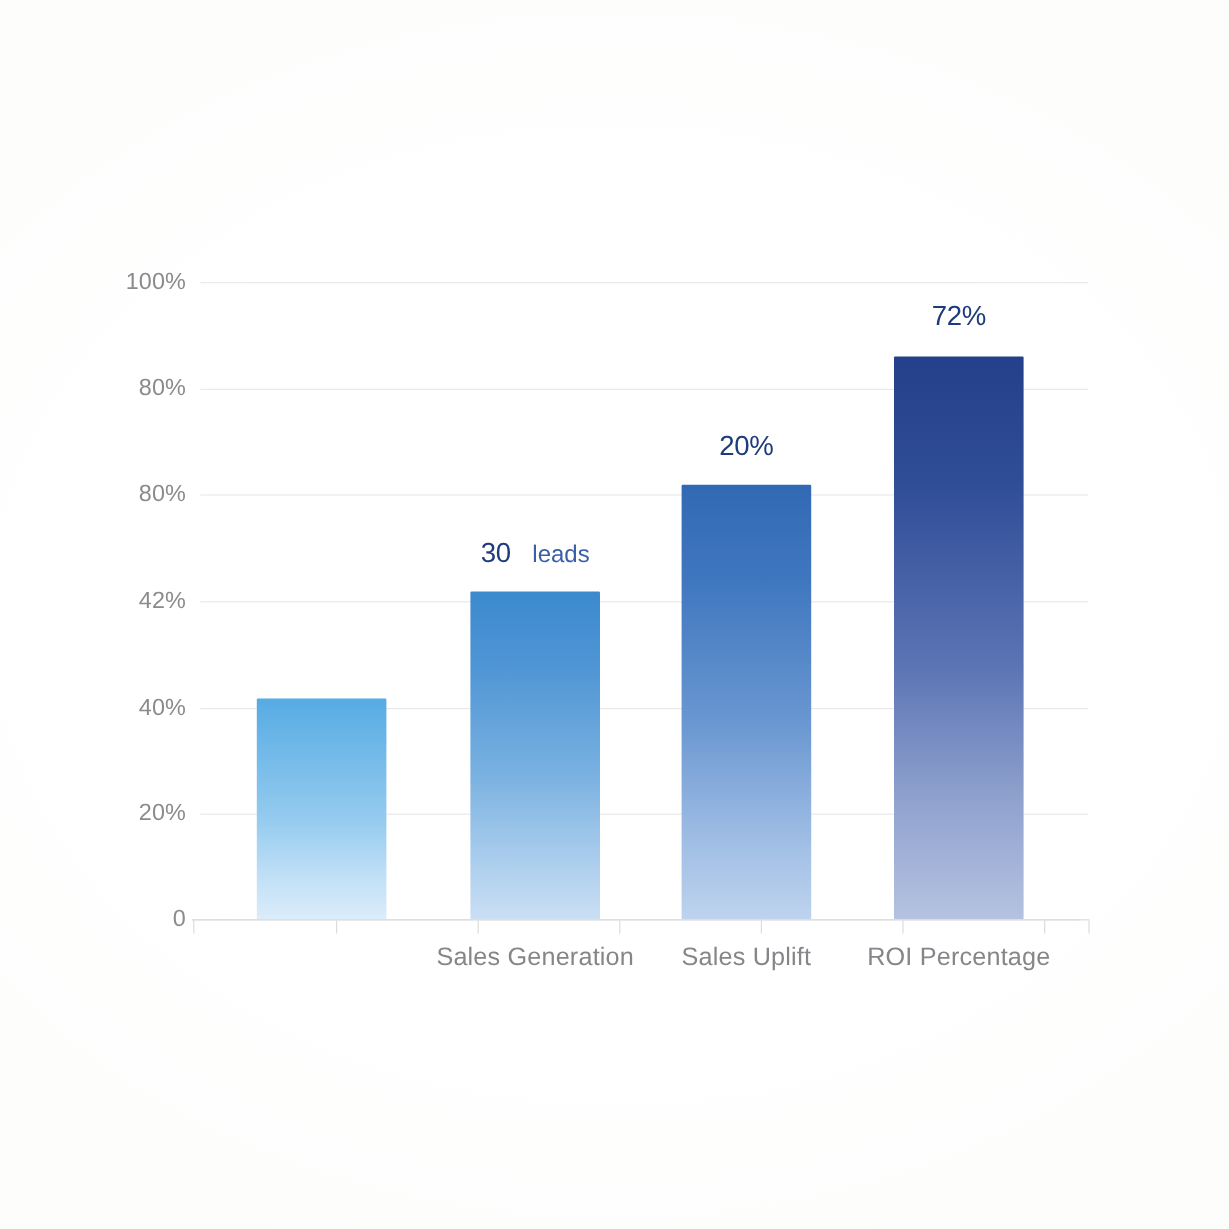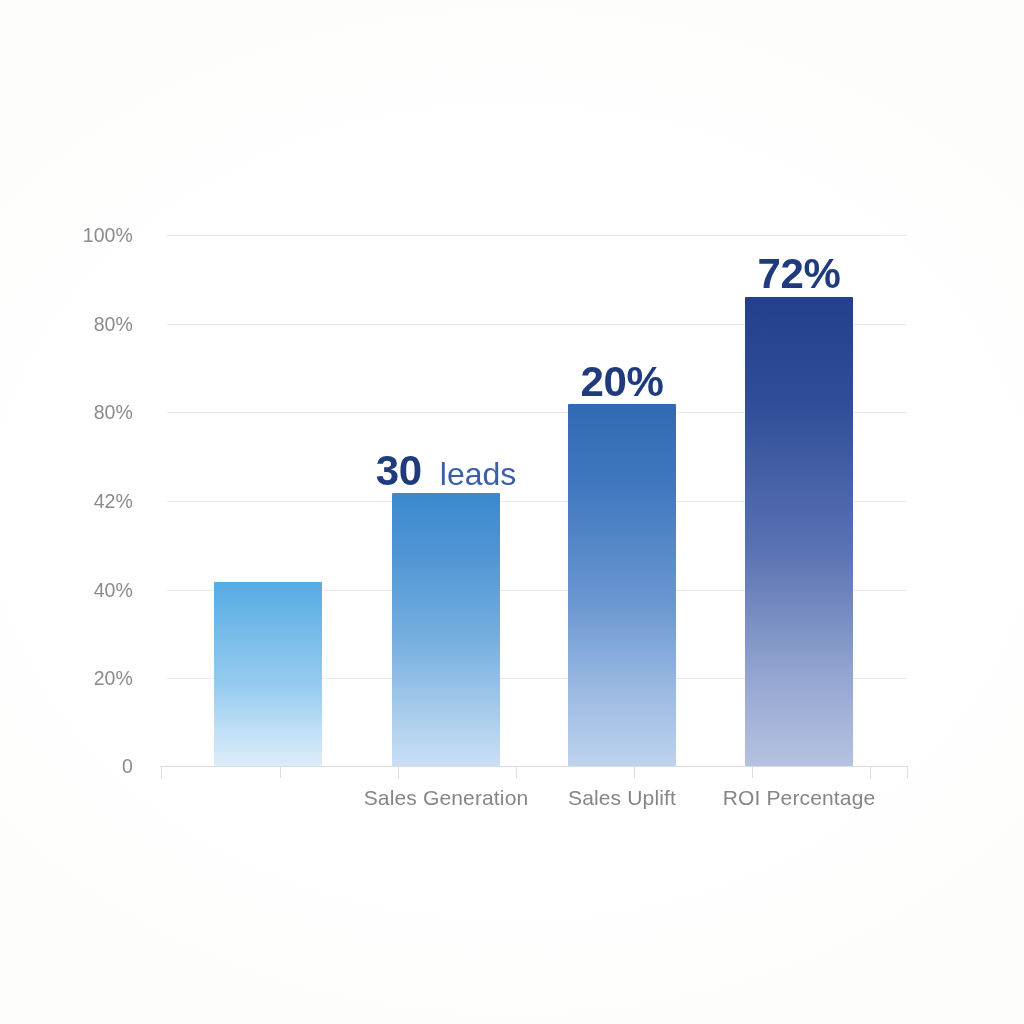--- a/index.html
+++ b/index.html
@@ -53,21 +53,21 @@
     width: 90px;
     text-align: right;
     font-size: 19.5px;
     color: #8b8b8e;
     letter-spacing: 0.1px;
     transform: translateY(-50%);
     white-space: nowrap;
   }
   #y-axis-labels {
     position: absolute;
-    left: 13px;
+    left: 35px;
     top: 235px;
     width: 120px;
     height: 531px;
   }
 
   
   .xaxis-line {
     position: absolute;
     left: 160px;
     top: 766px;
@@ -105,27 +105,27 @@
 
   
   .bar-value-label {
     position: absolute;
     width: 230px;
     text-align: center;
     white-space: nowrap;
     transform: translateX(-50%);
   }
   .bar-value-label .val-primary {
-    font-size: 42px;
-    font-weight: 700;
+    font-size: 23px;
+    font-weight: 400;
     color: #1f3b7d;
     letter-spacing: -0.3px;
   }
   .bar-value-label .val-suffix {
-    font-size: 32px;
+    font-size: 20px;
     font-weight: 400;
     color: #3a5fa8;
     letter-spacing: 0px;
     margin-left: 18px;
   }
 
   
   .bar-inner-label {
     position: absolute;
     width: 108px;

